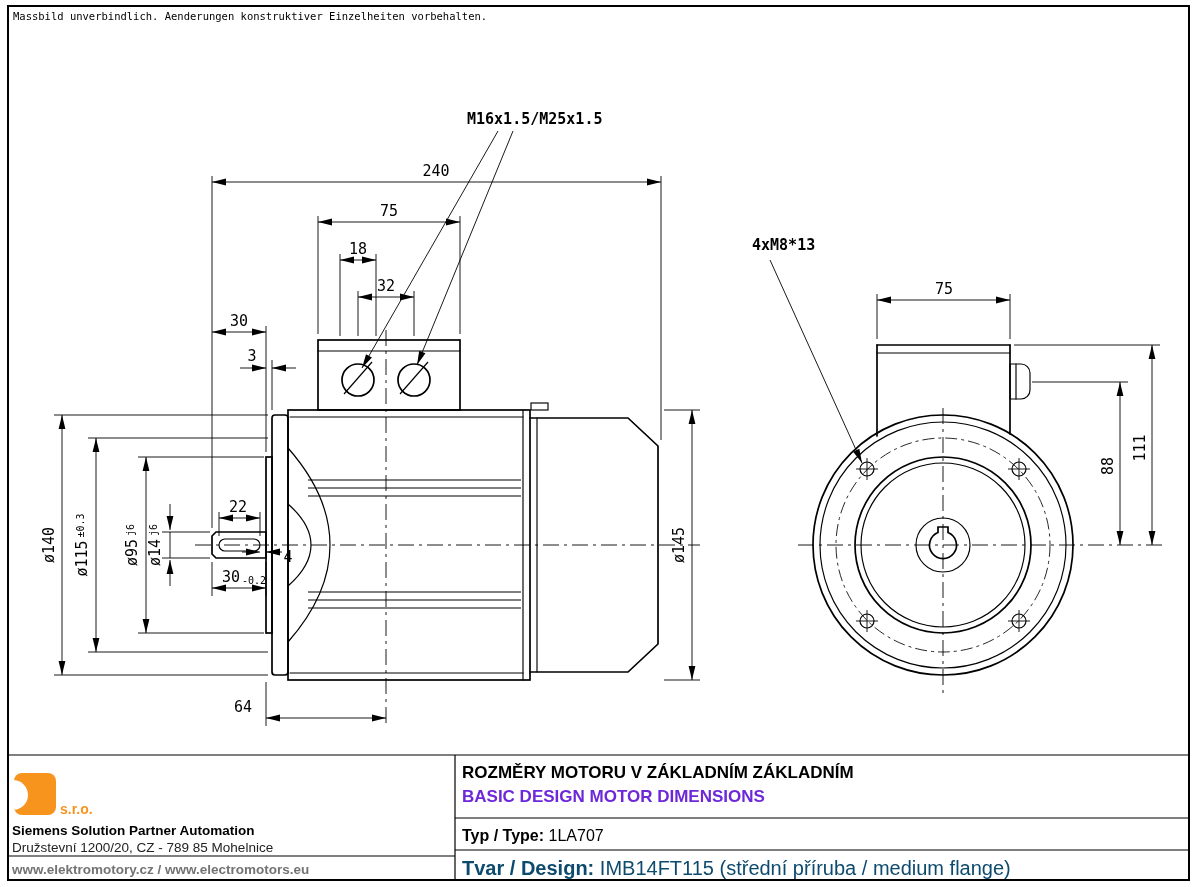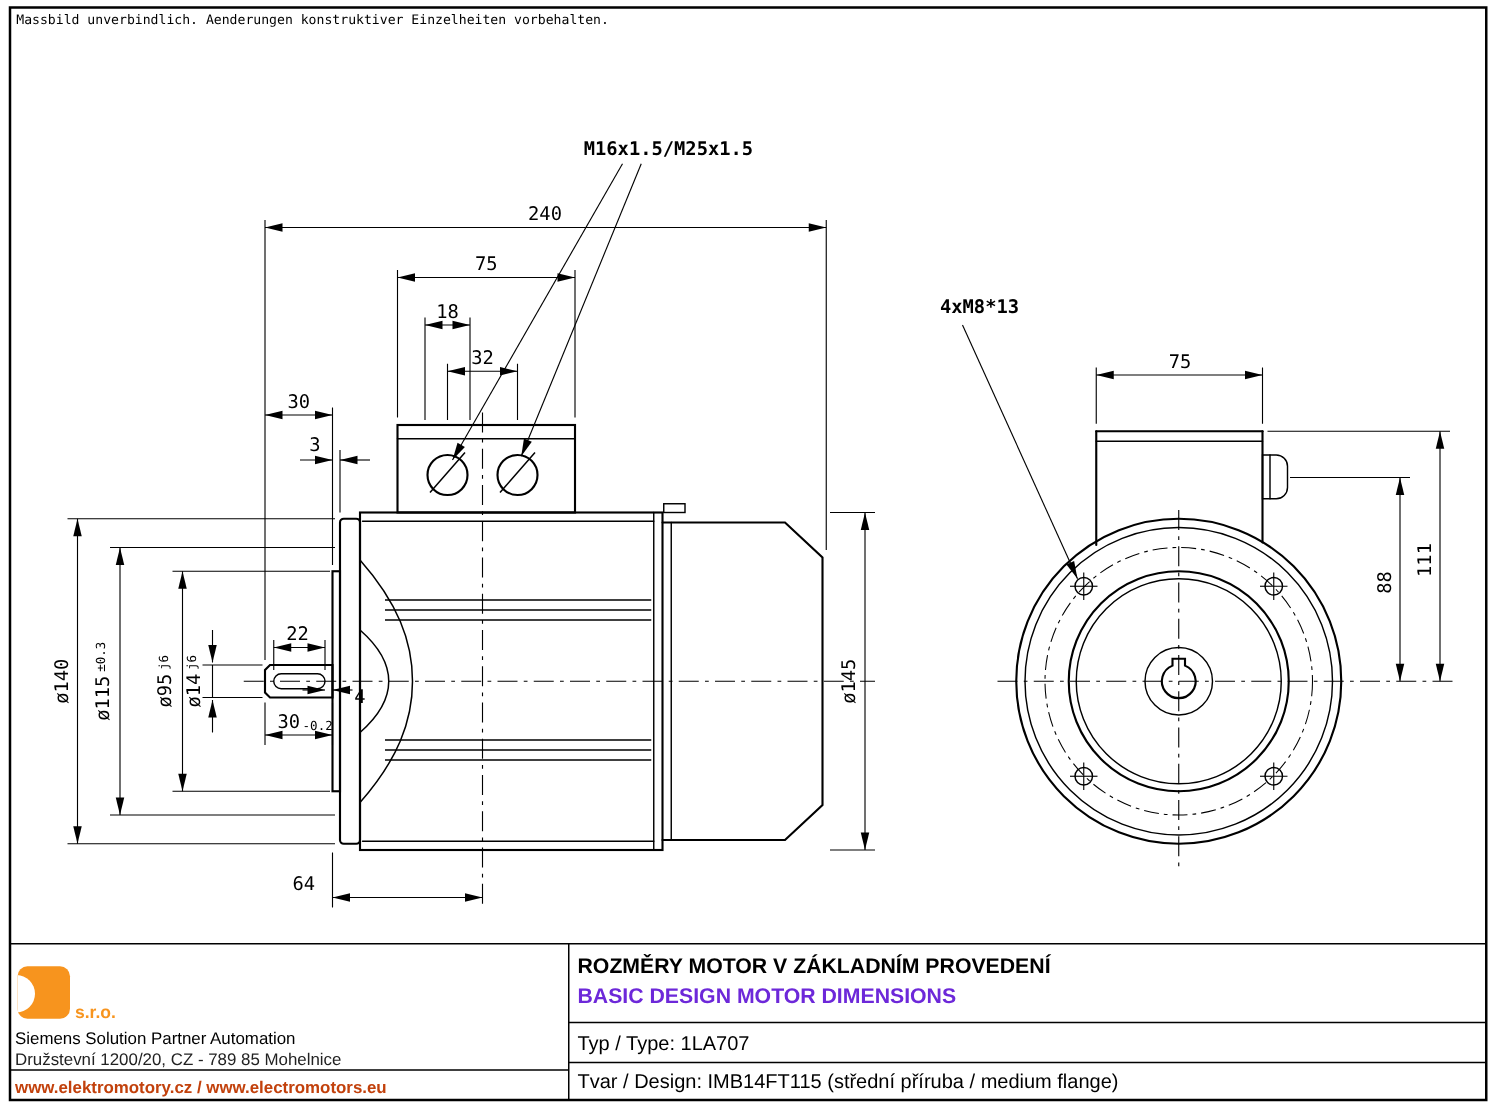--- a/index.html
+++ b/index.html
@@ -16,28 +16,28 @@
   text.lbl{font:bold 15px "DejaVu Sans Mono",monospace;fill:#000;}
   .tol{font-size:10px;}
   
   .abs{position:absolute;}
   .disclaimer{left:13px;top:9px;font:10.5px "DejaVu Sans Mono",monospace;color:#000;line-height:14px;white-space:nowrap;}
   .logo-row{left:12px;top:757px;height:60px;display:flex;align-items:flex-end;}
   .logo-text{font-family:"Liberation Sans",sans-serif;font-weight:bold;font-size:58px;line-height:54px;letter-spacing:-4px;color:#000;}
   .logo-sq{width:42px;height:42px;background:#F7941E;border-radius:8px;position:relative;overflow:hidden;margin-left:2px;margin-bottom:2px;}
   .logo-sq::before{content:"";position:absolute;left:-16px;top:7px;width:30px;height:30px;background:#fff;border-radius:50%;}
   .logo-sro{color:#F7941E;font-family:"Liberation Sans",sans-serif;font-weight:bold;font-size:14px;margin-left:4px;margin-bottom:0px;}
-  .partner{left:12px;top:823px;font-family:"Liberation Sans",sans-serif;font-weight:normal;font-size:13.5px;color:#000;}
+  .partner{left:12px;top:823px;font-family:"Liberation Sans",sans-serif;font-weight:bold;font-size:13.5px;color:#000;}
   .address{left:12px;top:840px;font-family:"Liberation Sans",sans-serif;font-size:13.5px;color:#222;text-align:right;}
-  .websites{left:12px;top:862px;font-family:"Liberation Sans",sans-serif;font-weight:bold;font-size:13.5px;color:#c2410c;}
+  .websites{left:12px;top:862px;font-family:"Liberation Sans",sans-serif;font-weight:bold;font-size:13.5px;color:#737373;}
   .title-cz{left:462px;top:763px;font-family:"Liberation Sans",sans-serif;font-weight:bold;font-size:17px;color:#000;}
   .title-en{left:462px;top:787px;font-family:Liberation Sans, sans-serif;font-weight:bold;font-size:17px;color:#6d28d9;}
   .typerow{left:462px;top:827px;font-family:"Liberation Sans",sans-serif;font-size:16px;color:#000;}
-  .designrow{left:462px;top:857px;font-family:"Liberation Sans",sans-serif;font-size:16px;color:#000000;}
-  .blb{font-weight:normal;}
+  .designrow{left:462px;top:857px;font-family:"Liberation Sans",sans-serif;font-size:20px;color:#0c4a6e;}
+  .blb{font-weight:bold;}
 </style>
 </head>
 <body>
 
 <svg width="1197" height="887" viewBox="0 0 1197 887">
   <defs>
     <marker id="arw" markerUnits="userSpaceOnUse" markerWidth="16" markerHeight="10" refX="15" refY="5" orient="auto-start-reverse">
       <path d="M1,1.6 L15,5 L1,8.4 Z" fill="#000"></path>
     </marker>
   </defs>
@@ -247,16 +247,16 @@
 </div>
 
 <div class="abs logo-row">
   <span class="logo-sq"></span>
   <span class="logo-sro">s.r.o.</span>
 </div>
 <div class="abs partner">Siemens Solution Partner Automation</div>
 <div class="abs address">Družstevní 1200/20, CZ - 789 85 Mohelnice</div>
 <div class="abs websites">www.elektromotory.cz / www.electromotors.eu</div>
 
-<div class="abs title-cz">ROZMĚRY MOTOR V ZÁKLADNÍM PROVEDENÍ</div>
+<div class="abs title-cz">ROZMĚRY MOTORU V ZÁKLADNÍM ZÁKLADNÍM</div>
 <div class="abs title-en">BASIC DESIGN MOTOR DIMENSIONS</div>
 <div class="abs typerow"><span class="blb">Typ / Type:</span><span> 1LA707</span></div>
 <div class="abs designrow"><span class="blb">Tvar / Design:</span><span> IMB14FT115 (střední příruba / medium flange)</span></div>
 
 </body></html>

